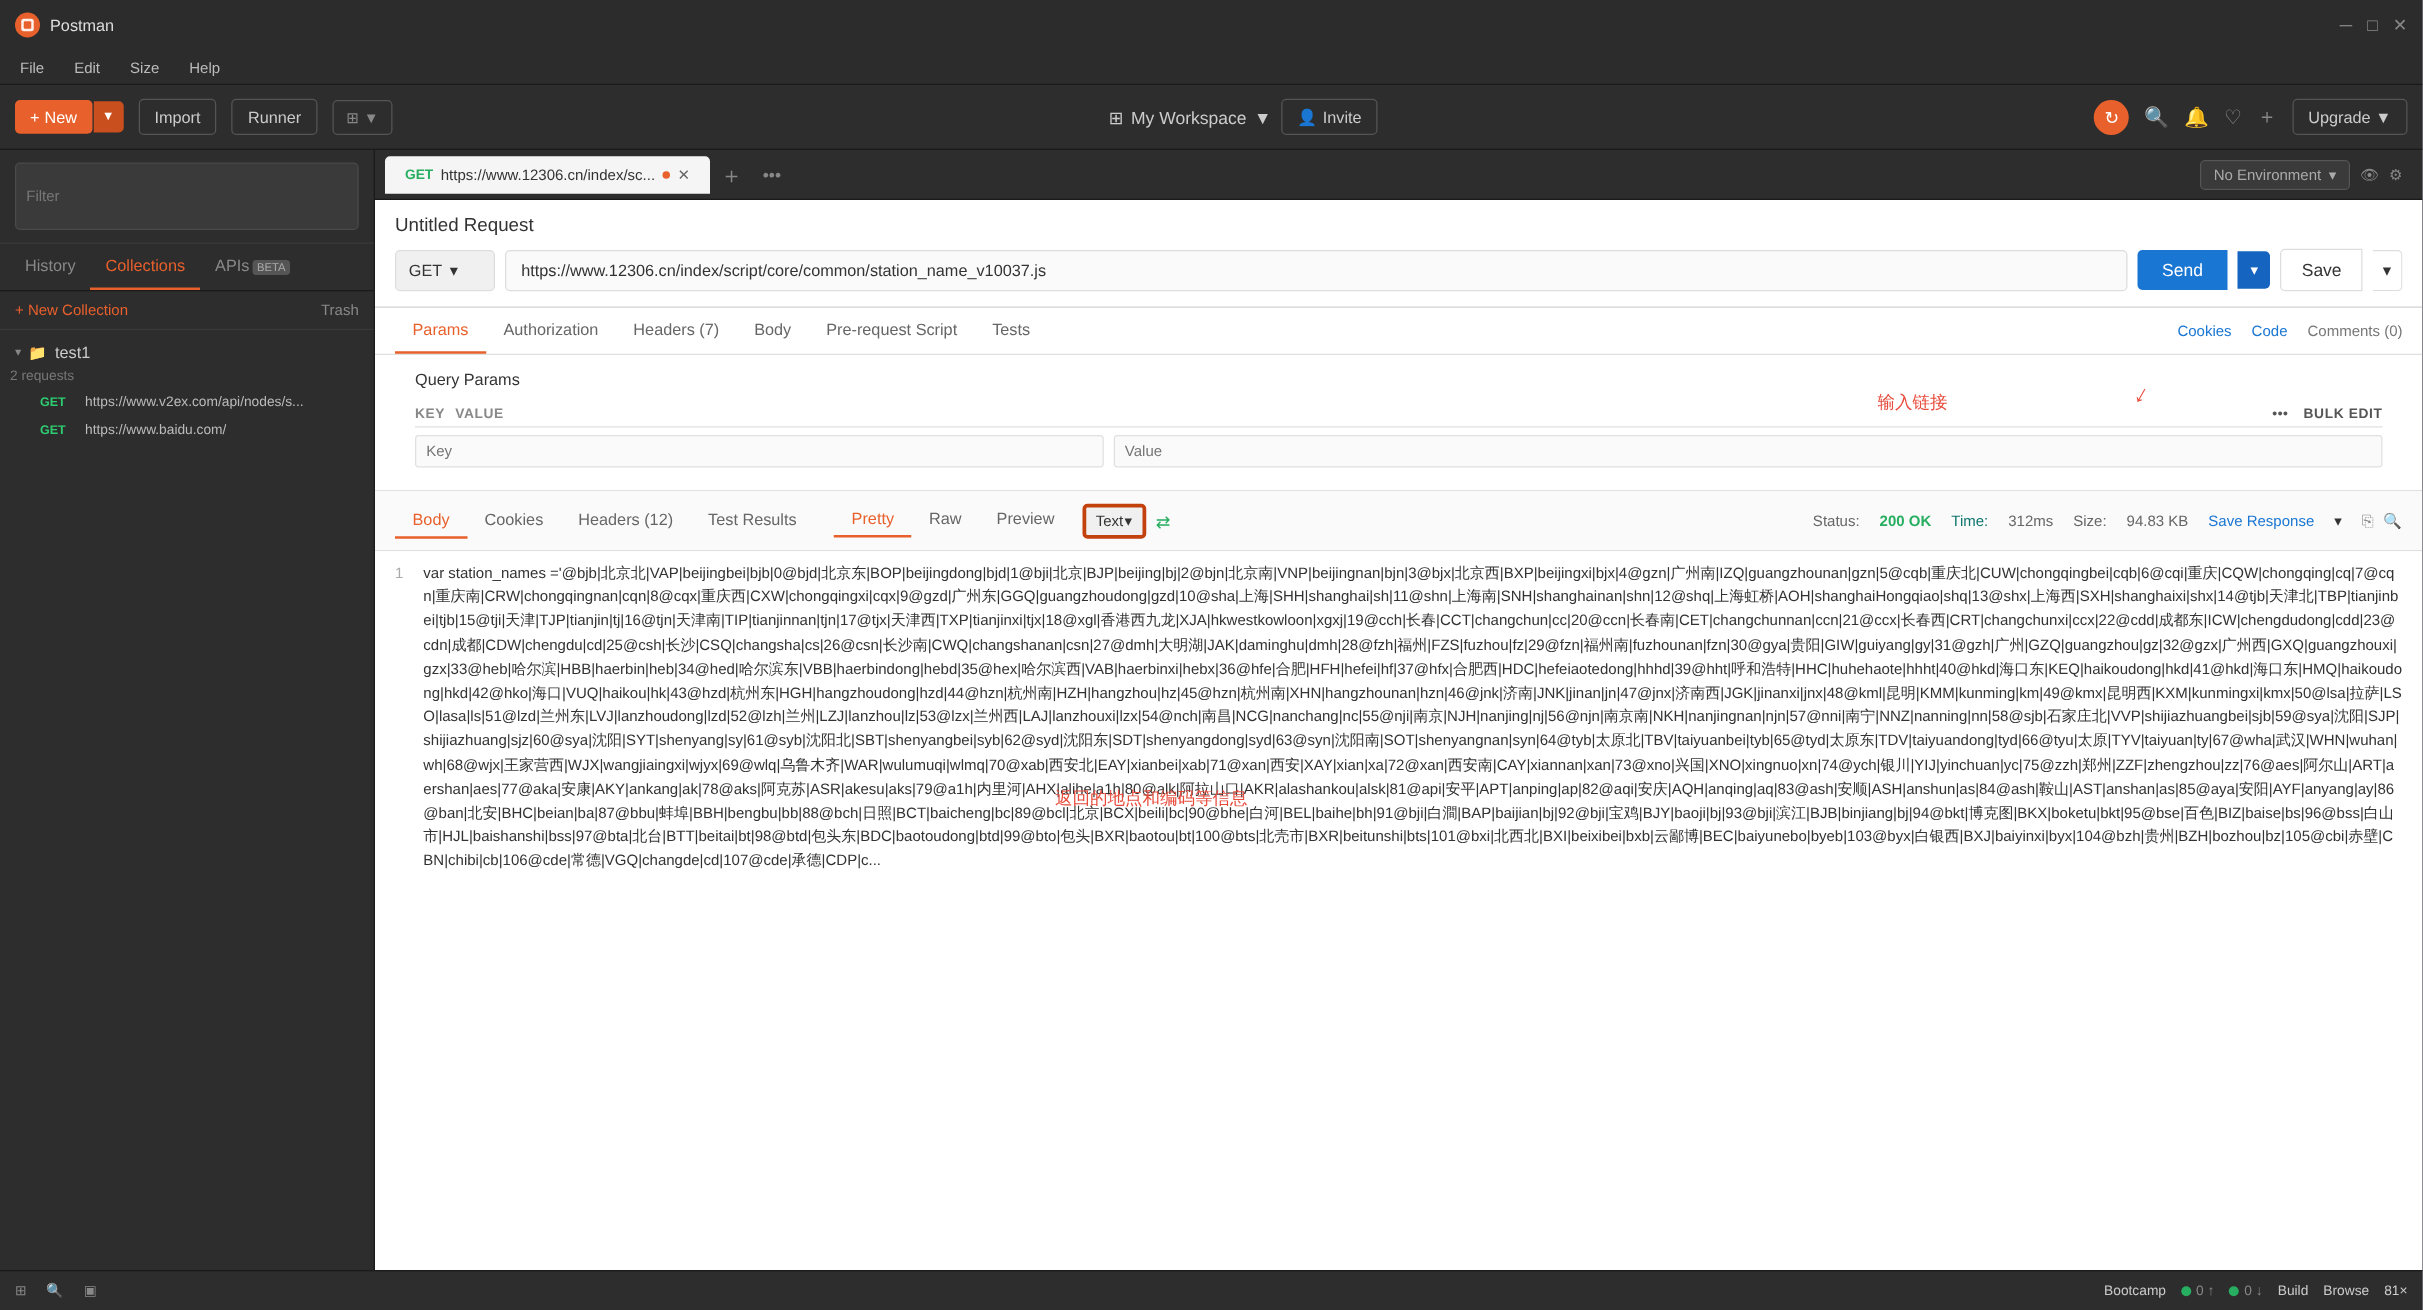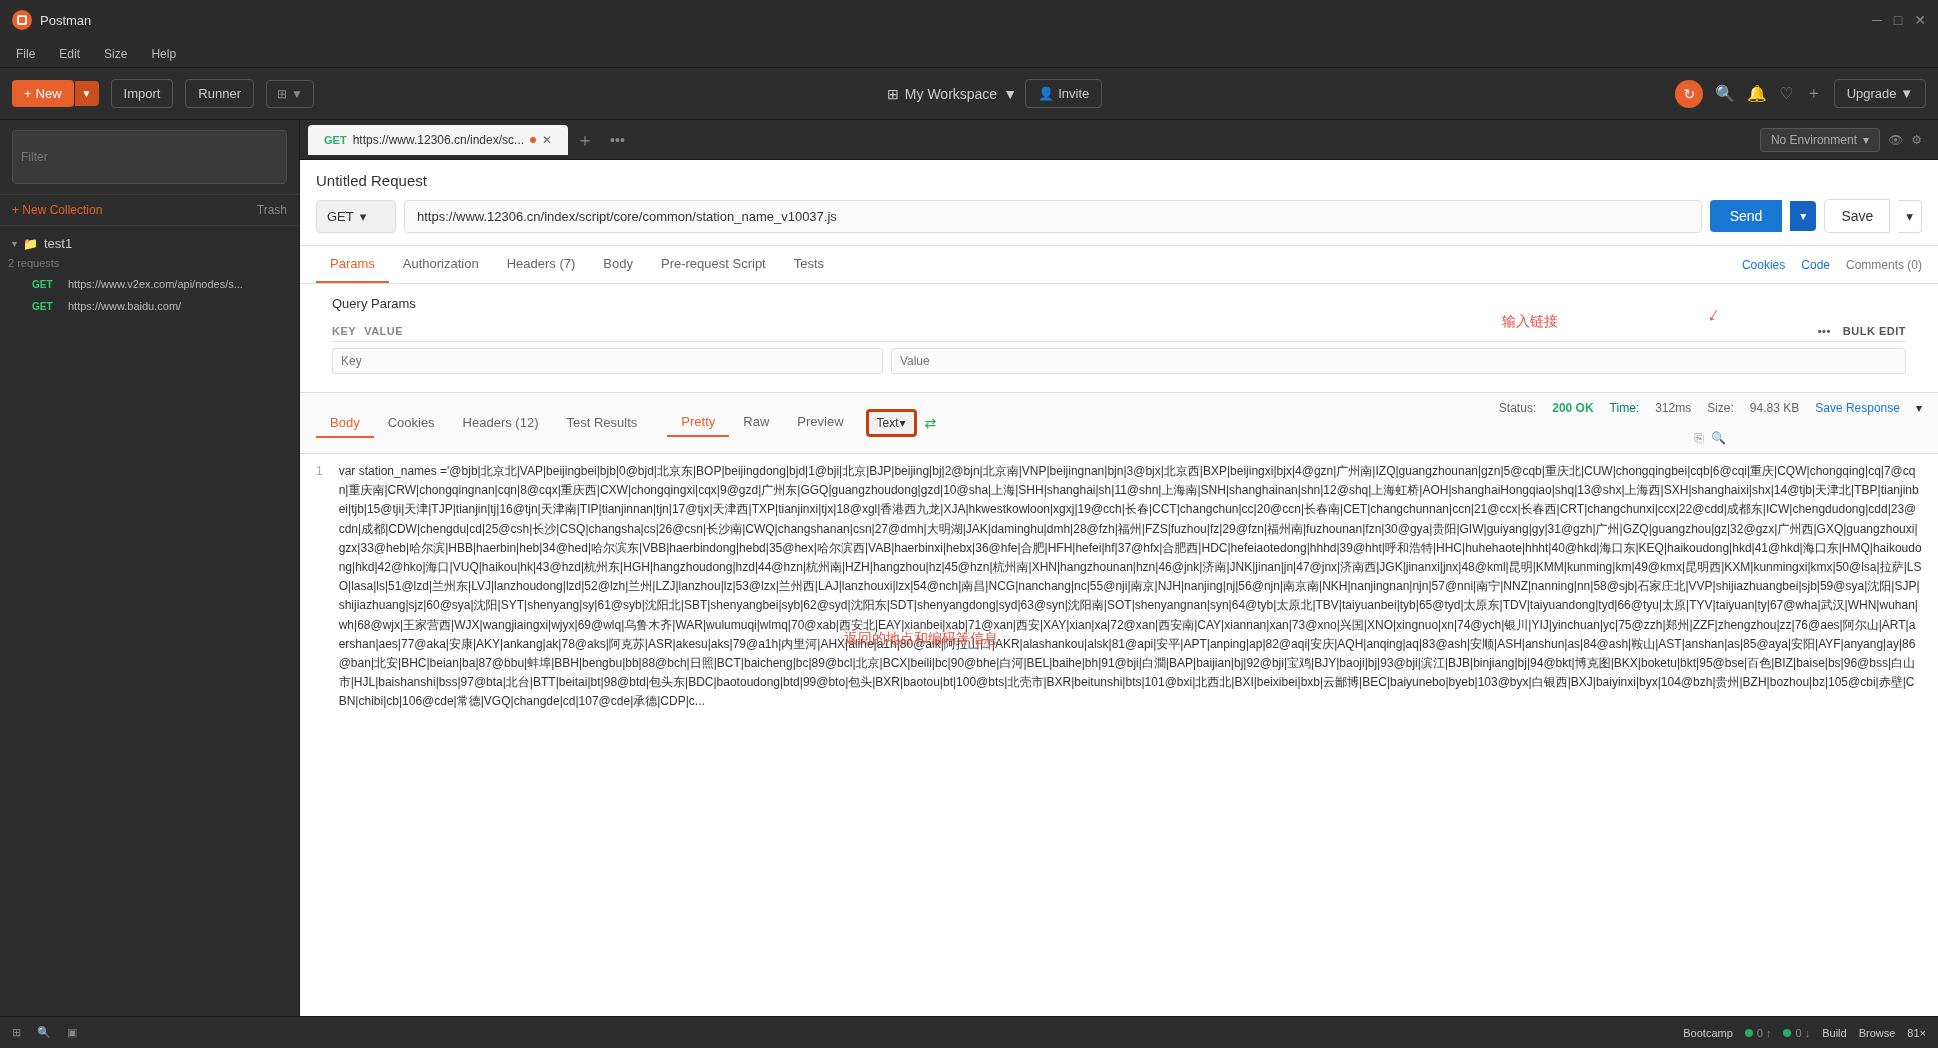--- a/index.html
+++ b/index.html
@@ -515,20 +515,27 @@
         <span>▼</span>
       </button>
     </div>
   </div>
 
   <div class="main-layout" style="flex:1; display:flex; overflow:hidden;">
 
     <div class="sidebar">
       <div class="sidebar-search">
         <input type="text" placeholder="Filter" style="">
+      </div>
+      <div class="sidebar-tabs">
+        <div class="sidebar-tab">History</div>
+        <div class="sidebar-tab active">Collections</div>
+        <div class="sidebar-tab">
+          <span>APIs</span><span class="beta-badge">BETA</span>
+        </div>
       </div>
       <div class="sidebar-actions">
         <button class="new-collection-btn">+ New Collection</button>
         <button class="trash-btn">Trash</button>
       </div>
       <div class="sidebar-content">
         <div class="collection-item">
           <span class="collection-arrow">▾</span>
           <span class="collection-icon">📁</span>
           <span class="collection-name">test1</span>
@@ -637,21 +644,21 @@
                 <span class="response-tab">Raw</span>
                 <span class="response-tab">Preview</span>
               </div>
               <div class="format-select">
                 <span>Text</span>
                 <span>▾</span>
               </div>
               <span class="scroll-icon">⇄</span>
             </div>
           </div>
-          <div style="display:flex; align-items:center; gap:16px;flex-direction:column;">
+          <div style="display:flex; align-items:center; gap:16px;">
             <div class="response-status">
               <span style="color:#666; font-size:12px;">Status:</span>
               <span class="status-ok">200 OK</span>
               <span style="color:#0f766e; font-size:12px;">Time:</span>
               <span class="status-time">312ms</span>
               <span style="color:#666; font-size:12px;">Size:</span>
               <span class="status-size">94.83 KB</span>
               <span class="save-response-btn">Save Response</span>
               <span>▾</span>
             </div>

